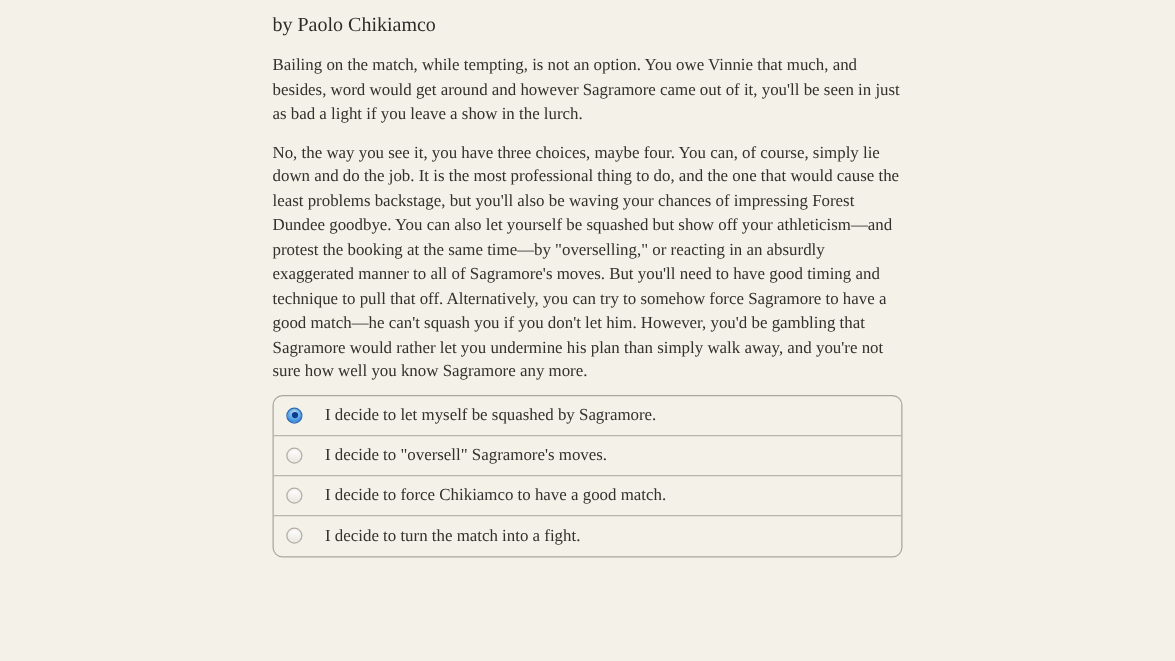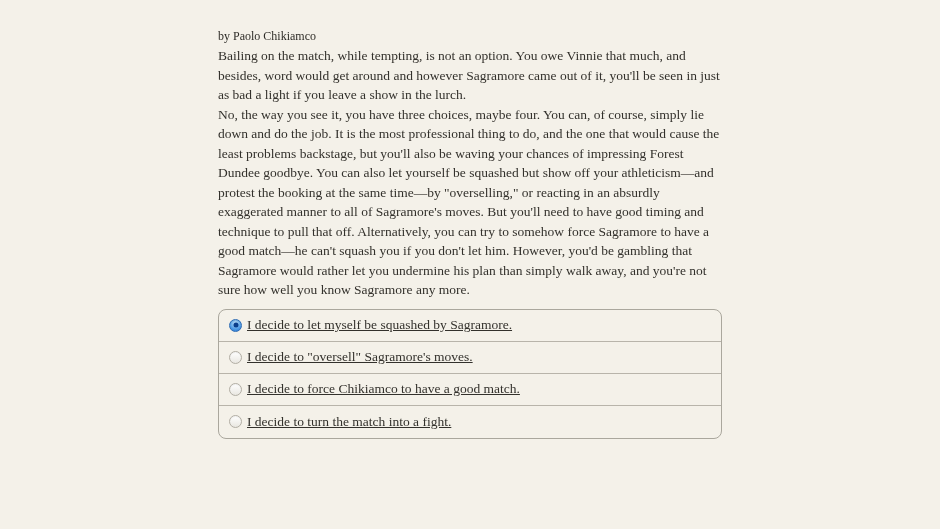--- a/index.html
+++ b/index.html
@@ -8,63 +8,62 @@
     background: #f4f1e9;
     font-family: "Liberation Serif", serif;
     color: #33312c;
   }
   .page {
     width: 504px;
     margin: 0 auto;
     padding-top: 11px;
   }
   .byline {
-    font-size: 12px;
+    font-size: 16px;
     font-weight: 400;
     line-height: 20px;
     color: #2e2c27;
-    margin-top: 15px;
   }
   .btnrow {
     margin-top: 10px;
     display: flex;
     gap: 9px;
   }
   .cs-btn {
     font-family: "Liberation Sans", sans-serif;
     font-size: 11px;
     font-weight: bold;
     color: #4a4a46;
     background: linear-gradient(#ffffff, #efede7);
     border: 1px solid #b6b2a8;
     border-radius: 4px;
     padding: 3px 10px 2px 10px;
     box-shadow: 0 1px 1px rgba(0,0,0,0.08);
     cursor: pointer;
   }
   .story p {
+    margin-top: 11px;
     font-size: 13.5px;
     line-height: 19.5px;
     color: #33312c;
   }
   .choices {
     margin-top: 9px;
     border: 1px solid #aaa79d;
     border-radius: 8px;
     overflow: hidden;
   }
   .choice-row {
     display: flex;
     align-items: center;
-    gap: 5px;
+    gap: 18px;
     height: 32px;
     padding: 0 10px;
     border-bottom: 1px solid #b8b4aa;
     cursor: pointer;
-    text-decoration: underline;
   }
   .choice-row:last-child { border-bottom: none; }
   .radio {
     width: 13px;
     height: 13px;
     border-radius: 50%;
     background: linear-gradient(#ffffff, #e9e7e1);
     border: 1px solid #b2aea4;
     box-shadow: inset 0 1px 1px rgba(0,0,0,0.06);
     flex-shrink: 0;

